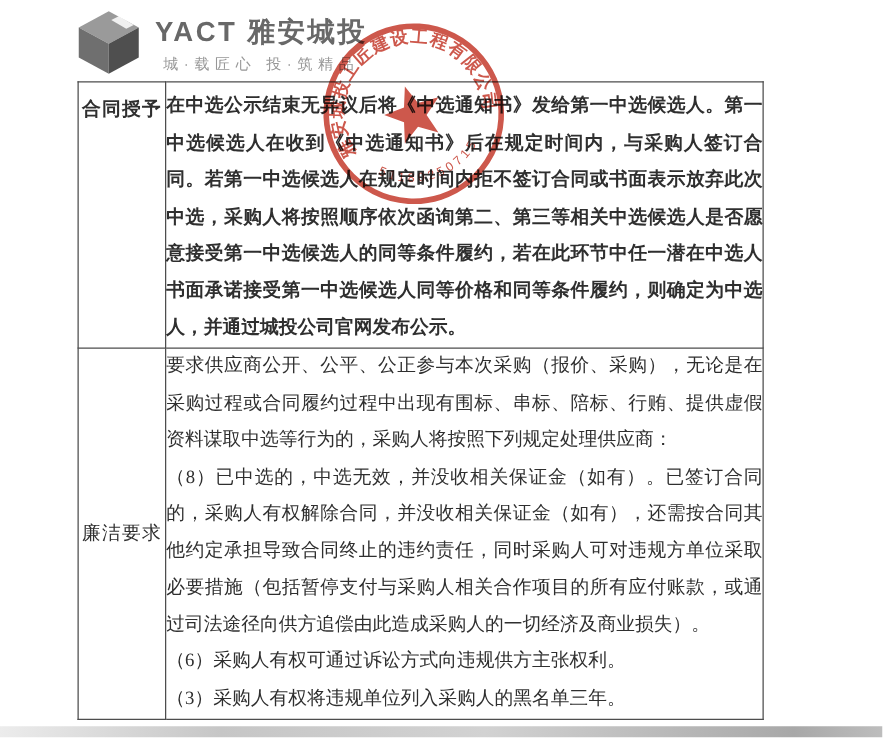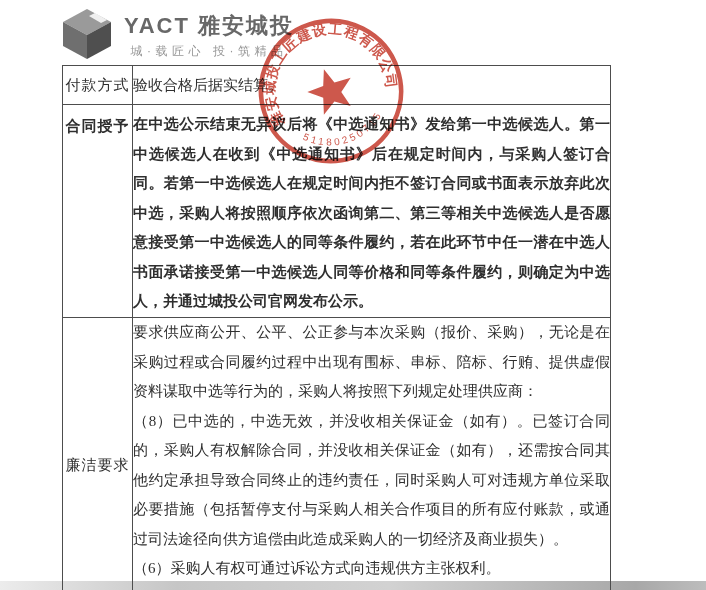--- a/index.html
+++ b/index.html
@@ -68,26 +68,20 @@
     <div class="tagline">城·载匠心  投·筑精品</div>
   </div>
 </div>
 
 <table class="doc">
   <colgroup>
       <col style="width:70px">
       <col style="width:478px">
     </colgroup>
   <tbody>
-      <tr class="r1">
-    <td class="lbl">付款方式</td>
-    <td class="val">
-      <p>验收合格后据实结算。</p>
-    </td>
-  </tr>
   <tr class="r2">
     <td class="lbl">合同授予</td>
     <td class="val">
       <p>在中选公示结束无异议后将《中选通知书》发给第一中选候选人。第一中选候选人在收到《中选通知书》后在规定时间内，与采购人签订合同。若第一中选候选人在规定时间内拒不签订合同或书面表示放弃此次中选，采购人将按照顺序依次函询第二、第三等相关中选候选人是否愿意接受第一中选候选人的同等条件履约，若在此环节中任一潜在中选人书面承诺接受第一中选候选人同等价格和同等条件履约，则确定为中选人，并通过城投公司官网发布公示。</p>
     </td>
   </tr>
   <tr class="r3">
     <td class="lbl">廉洁要求</td>
     <td class="val">
       <p>要求供应商公开、公平、公正参与本次采购（报价、采购），无论是在采购过程或合同履约过程中出现有围标、串标、陪标、行贿、提供虚假资料谋取中选等行为的，采购人将按照下列规定处理供应商：</p>

